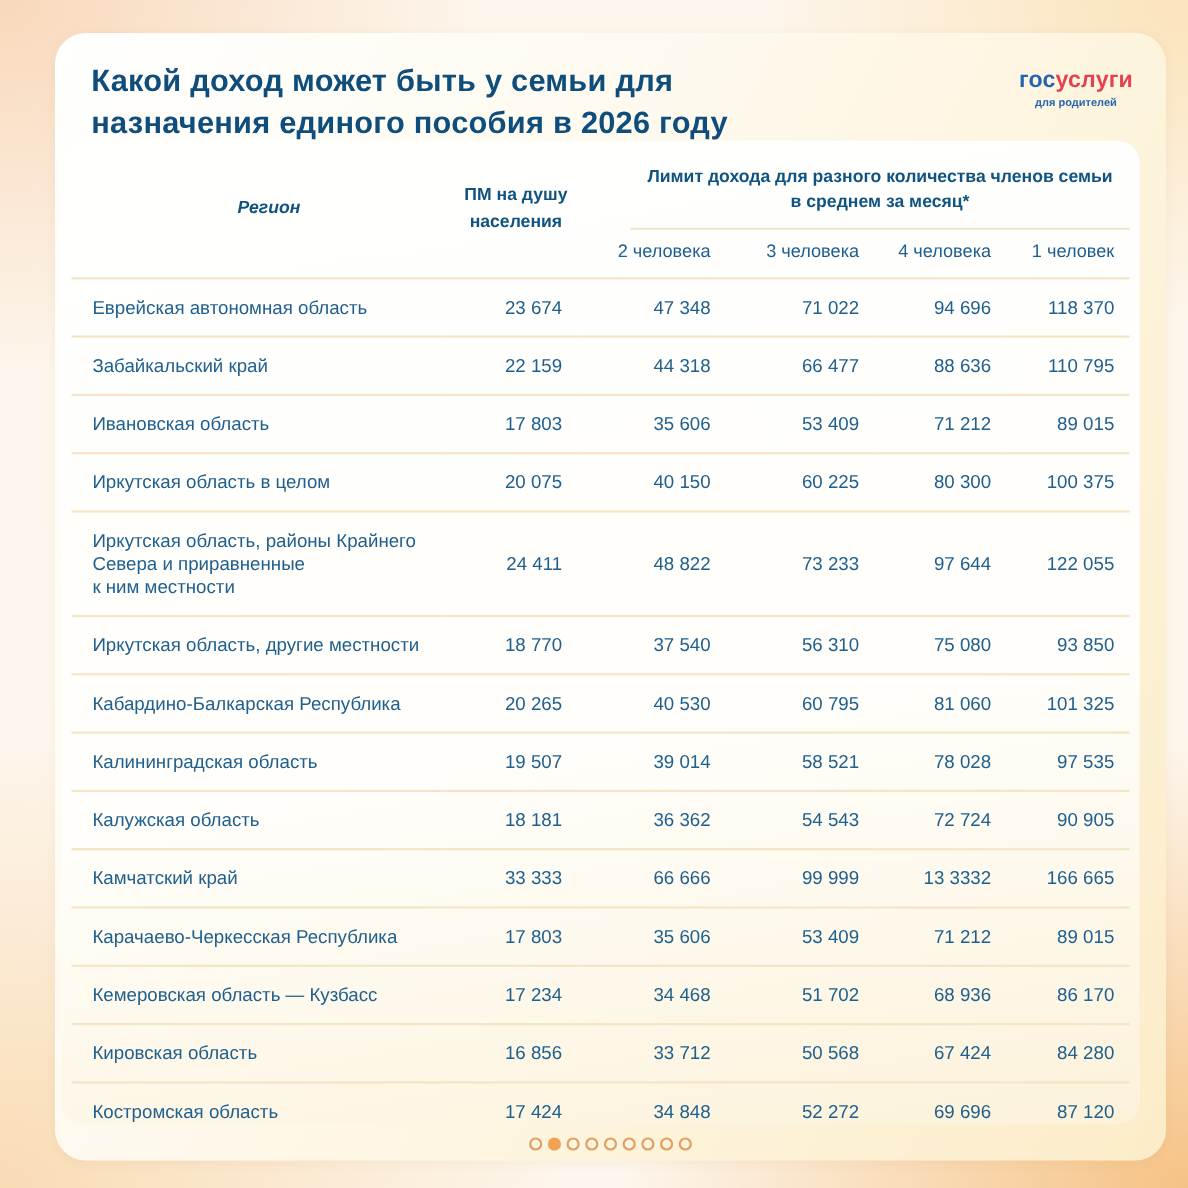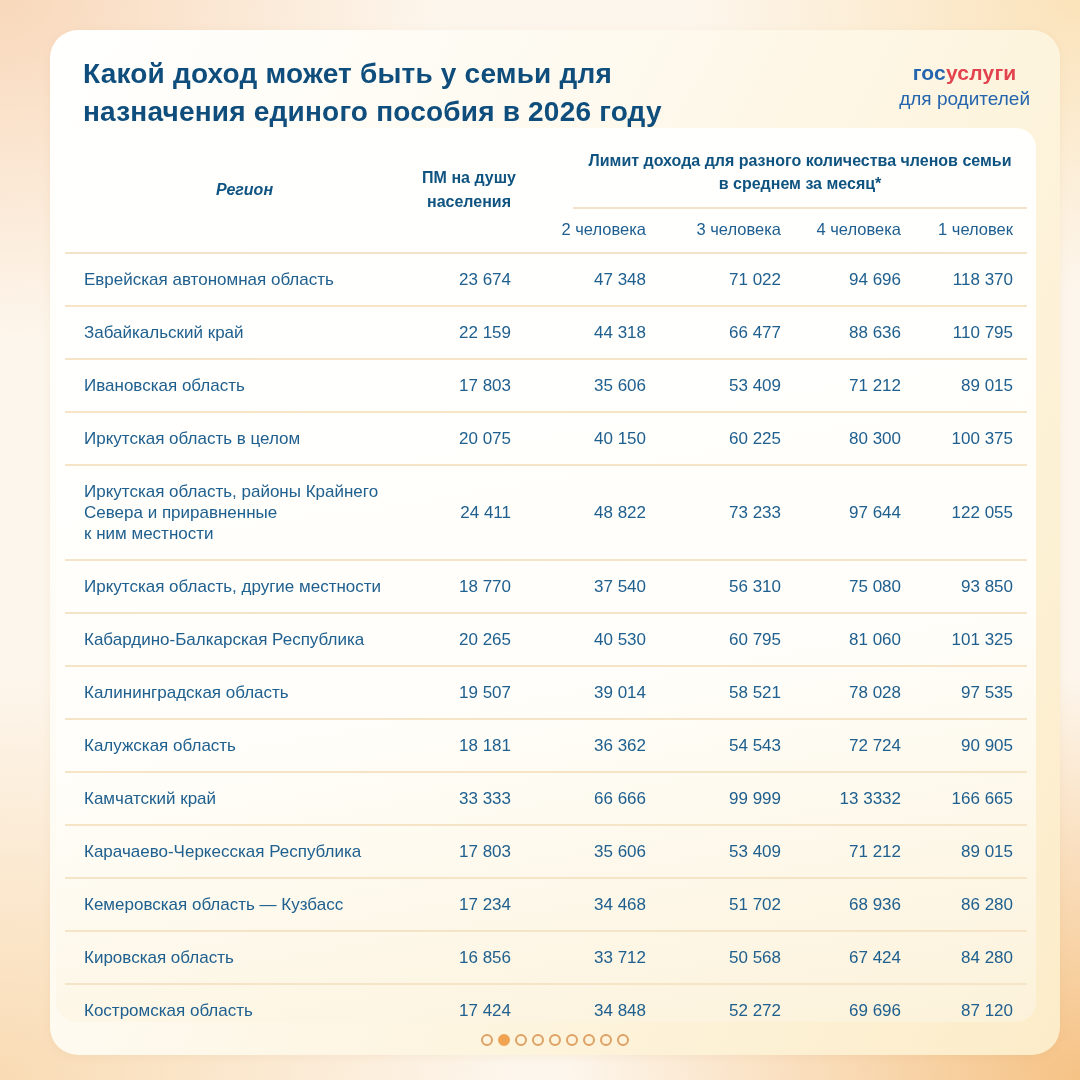--- a/index.html
+++ b/index.html
@@ -34,21 +34,21 @@
     line-height: 38px;
     font-weight: 700;
     color: #0f4e7c;
     max-width: 690px;
     letter-spacing: 0.2px;
   }
   .logo { text-align: center; padding-top: 6px; }
   .logo-word { font-size: 21px; font-weight: 700; letter-spacing: 0.2px; }
   .logo-blue { color: #2565ae; text-align: center; }
   .logo-red { color: #e2434d; }
-  .logo-sub { font-size: 19px; color: #2565ae; margin-top: 3px; }
+  .logo-sub { font-size: 10px; color: #2565ae; margin-top: 3px; font-weight: bold; }
 
   .panel {
     position: absolute;
     left: 6px; top: 98px;
     width: 980px; height: 894px;
     border-radius: 20px;
     background: linear-gradient(170deg, #fffffe 0%, #fffefa 60%, #fcf2da 100%);
   }
   table {
     width: 962px;
@@ -262,21 +262,21 @@
     <td>53 409</td>
     <td>71 212</td>
     <td>89 015</td>
   </tr>
           <tr>
     <td class="region">Кемеровская область — Кузбасс</td>
     <td>17 234</td>
     <td>34 468</td>
     <td>51 702</td>
     <td>68 936</td>
-    <td>86 280</td>
+    <td>86 170</td>
   </tr>
           <tr>
     <td class="region">Кировская область</td>
     <td>16 856</td>
     <td>33 712</td>
     <td>50 568</td>
     <td>67 424</td>
     <td>84 280</td>
   </tr>
           <tr>

